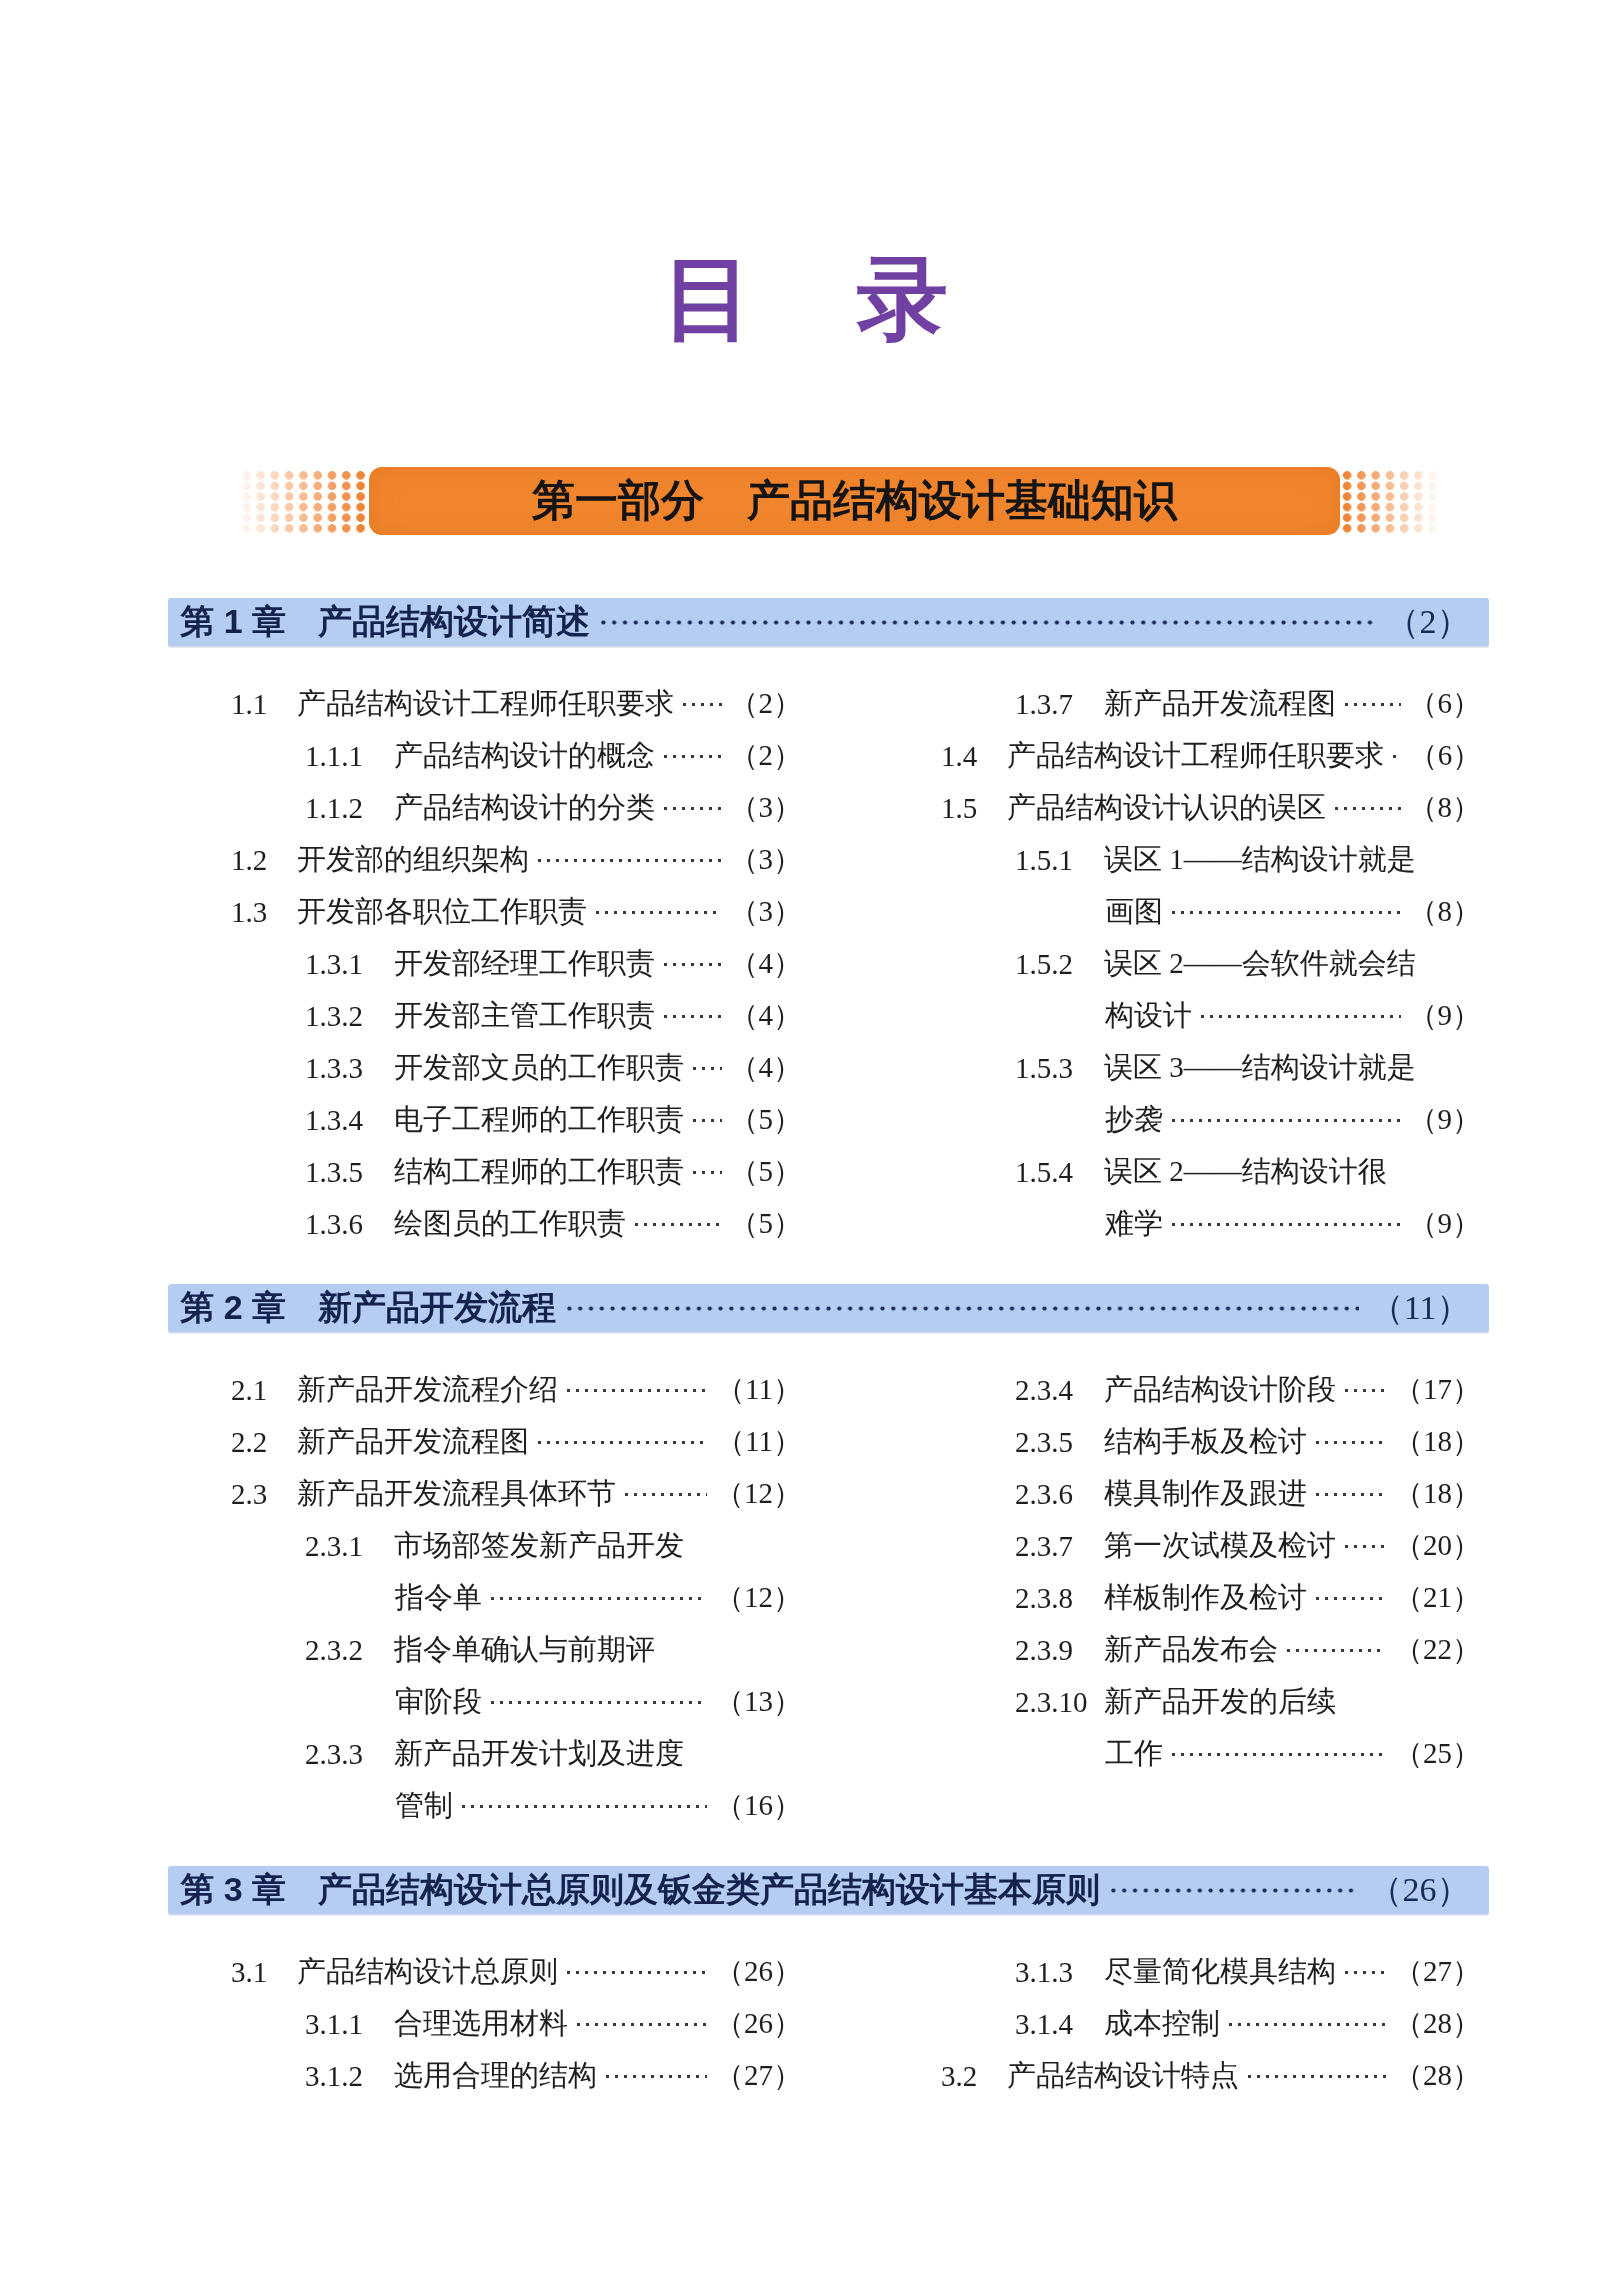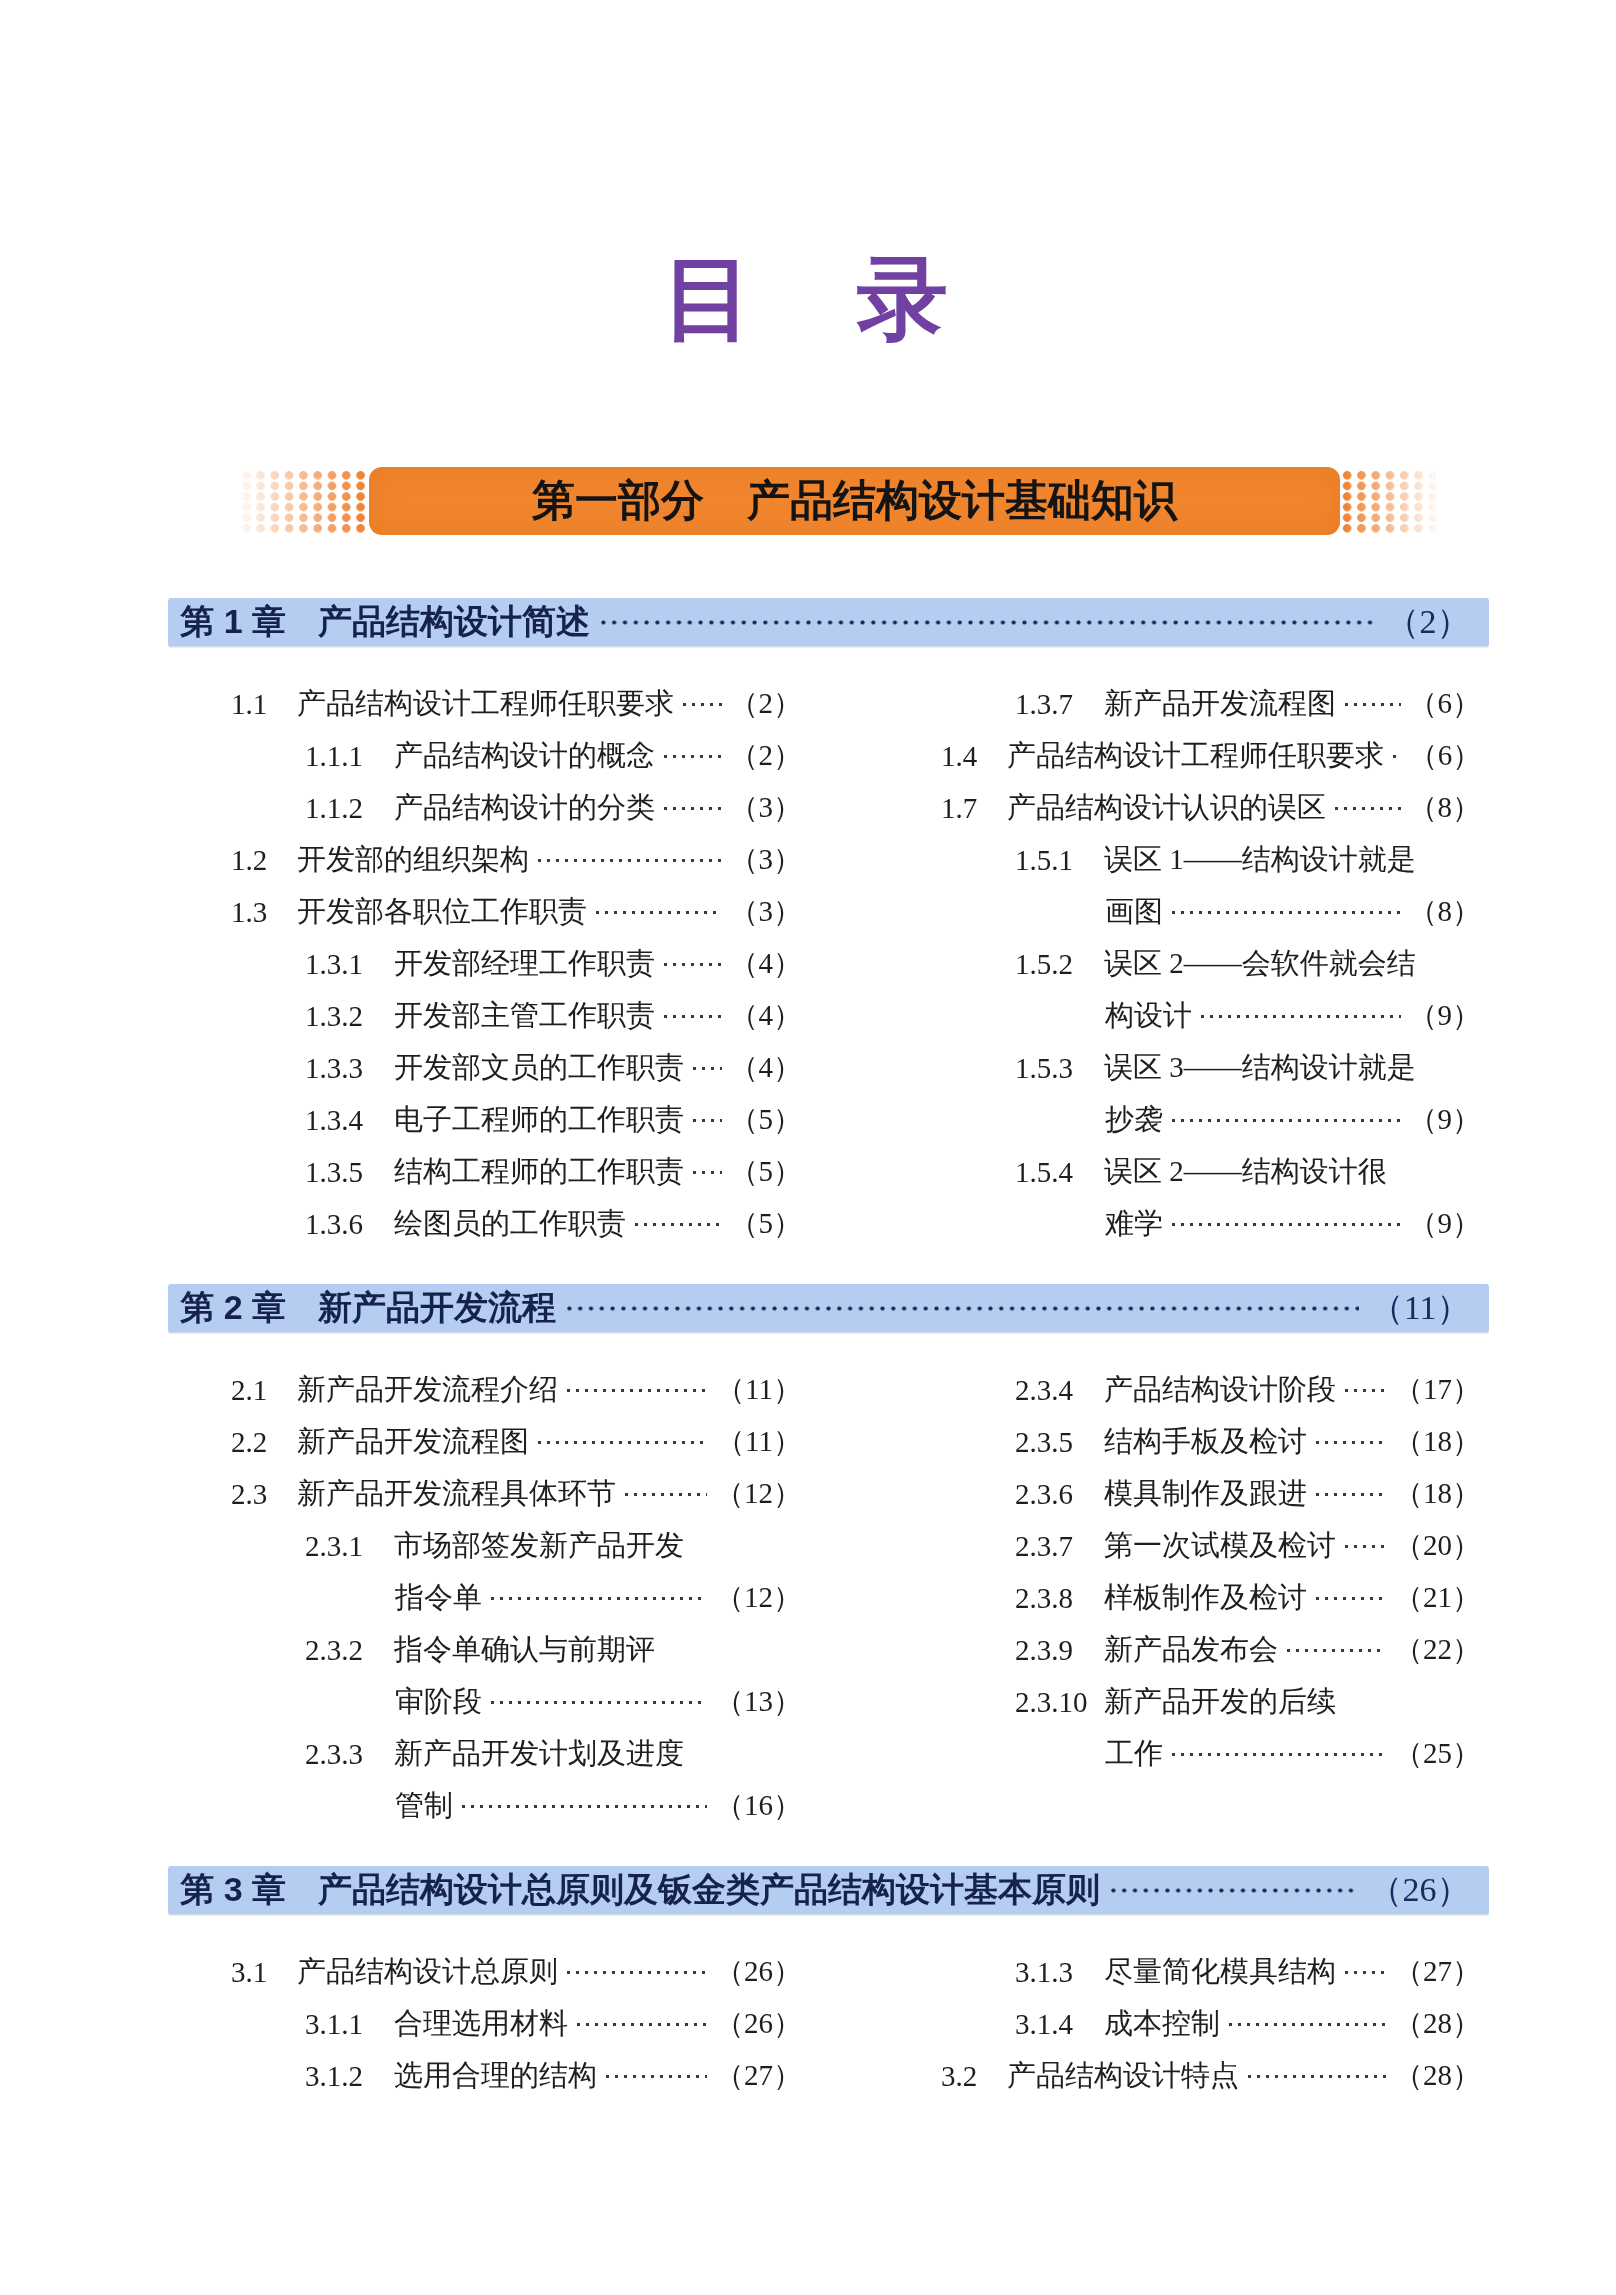--- a/index.html
+++ b/index.html
@@ -239,21 +239,21 @@
               <span class="leader"></span>
               <span class="pg">（6）</span>
             </div>
             <div class="row lvl1">
               <span class="num">1.4</span>
               <span class="txt">产品结构设计工程师任职要求</span>
               <span class="leader"></span>
               <span class="pg">（6）</span>
             </div>
             <div class="row lvl1">
-              <span class="num">1.7</span>
+              <span class="num">1.5</span>
               <span class="txt">产品结构设计认识的误区</span>
               <span class="leader"></span>
               <span class="pg">（8）</span>
             </div>
             <div class="row lvl2">
               <span class="num">1.5.1</span>
               <span class="txt">误区 1——结构设计就是</span>
             </div>
             <div class="row cont">
               <span class="indent"></span>

